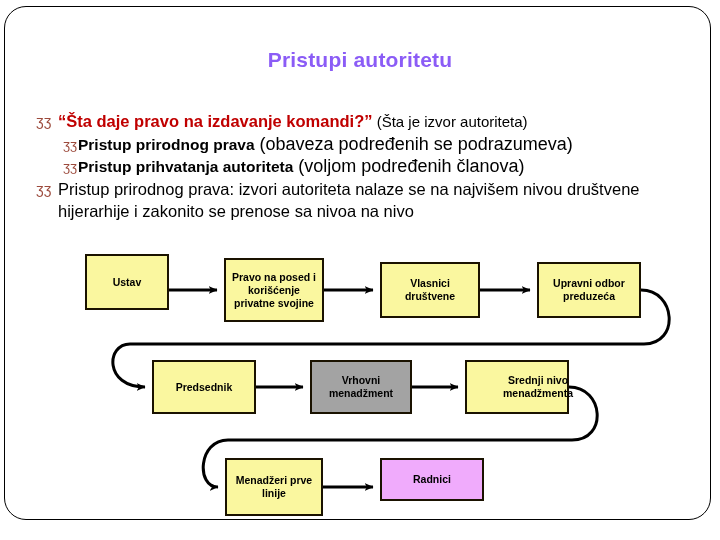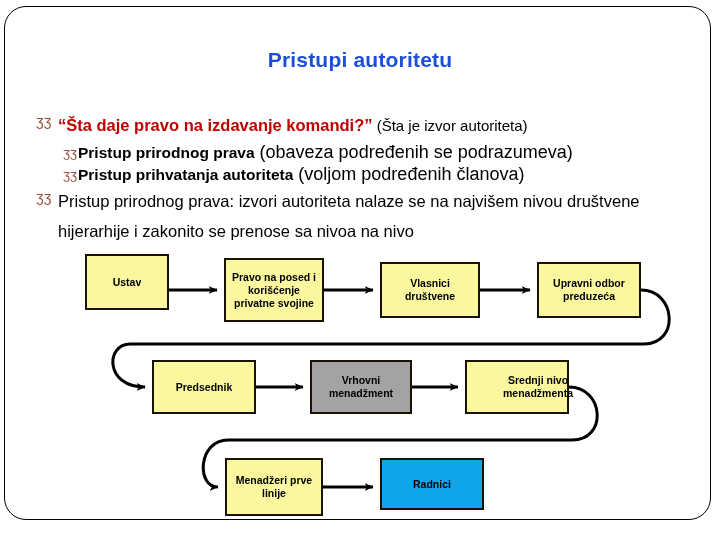--- a/index.html
+++ b/index.html
@@ -29,21 +29,21 @@
     pointer-events: none;
   }
 
   
   #slide-title {
     position: absolute;
     left: 0;
     top: 48px;
     width: 720px;
     text-align: center;
-    color: #1d4ed8;
+    color: #8b5cf6;
     font-weight: bold;
     font-size: 21px;
     letter-spacing: 0.2px;
   }
 
   
   #bullet-body {
     position: absolute;
     left: 36px;
     top: 110px;
@@ -64,21 +64,21 @@
 
   
   .lvl1 { margin-bottom: 1px; }
   .lvl1 > .bullet-glyph {
     font-size: 14px;
     width: 22px;
     padding-top: 4px;
   }
   .lvl1 > .bullet-text {
     font-size: 16.5px;
-    line-height: 30px;
+    line-height: 22px;
     color: #000000;
   }
   
   .lvl2 {
     margin-left: 27px;
     margin-bottom: 1px;
   }
   .lvl2 > .bullet-glyph {
     font-size: 13px;
     width: 15px;
@@ -190,16 +190,16 @@
     </div>
     <div class="node" style="left: 310px; top: 360px; width: 102px; height: 54px; background: #a3a3a3; border-color: rgb(26, 18, 0);">
       <span>Vrhovni menadžment</span>
     </div>
     <div class="node" style="left: 465px; top: 360px; width: 104px; height: 54px; background: rgb(250, 247, 159); border-color: rgb(26, 18, 0); padding-left: 45px;">
       <span>Srednji nivo menadžmenta</span>
     </div>
     <div class="node" style="left: 225px; top: 458px; width: 98px; height: 58px; background: rgb(250, 247, 159); border-color: rgb(26, 18, 0);">
       <span>Menadžeri prve linije</span>
     </div>
-    <div class="node" style="left: 380px; top: 458px; width: 104px; height: 52px; background: #0ea5e9; border-color: rgb(26, 18, 0);">
+    <div class="node" style="left: 380px; top: 458px; width: 104px; height: 43px; background: #f0abfc; border-color: rgb(26, 18, 0);">
       <span>Radnici</span>
     </div>
   </div>
 
 </body></html>

